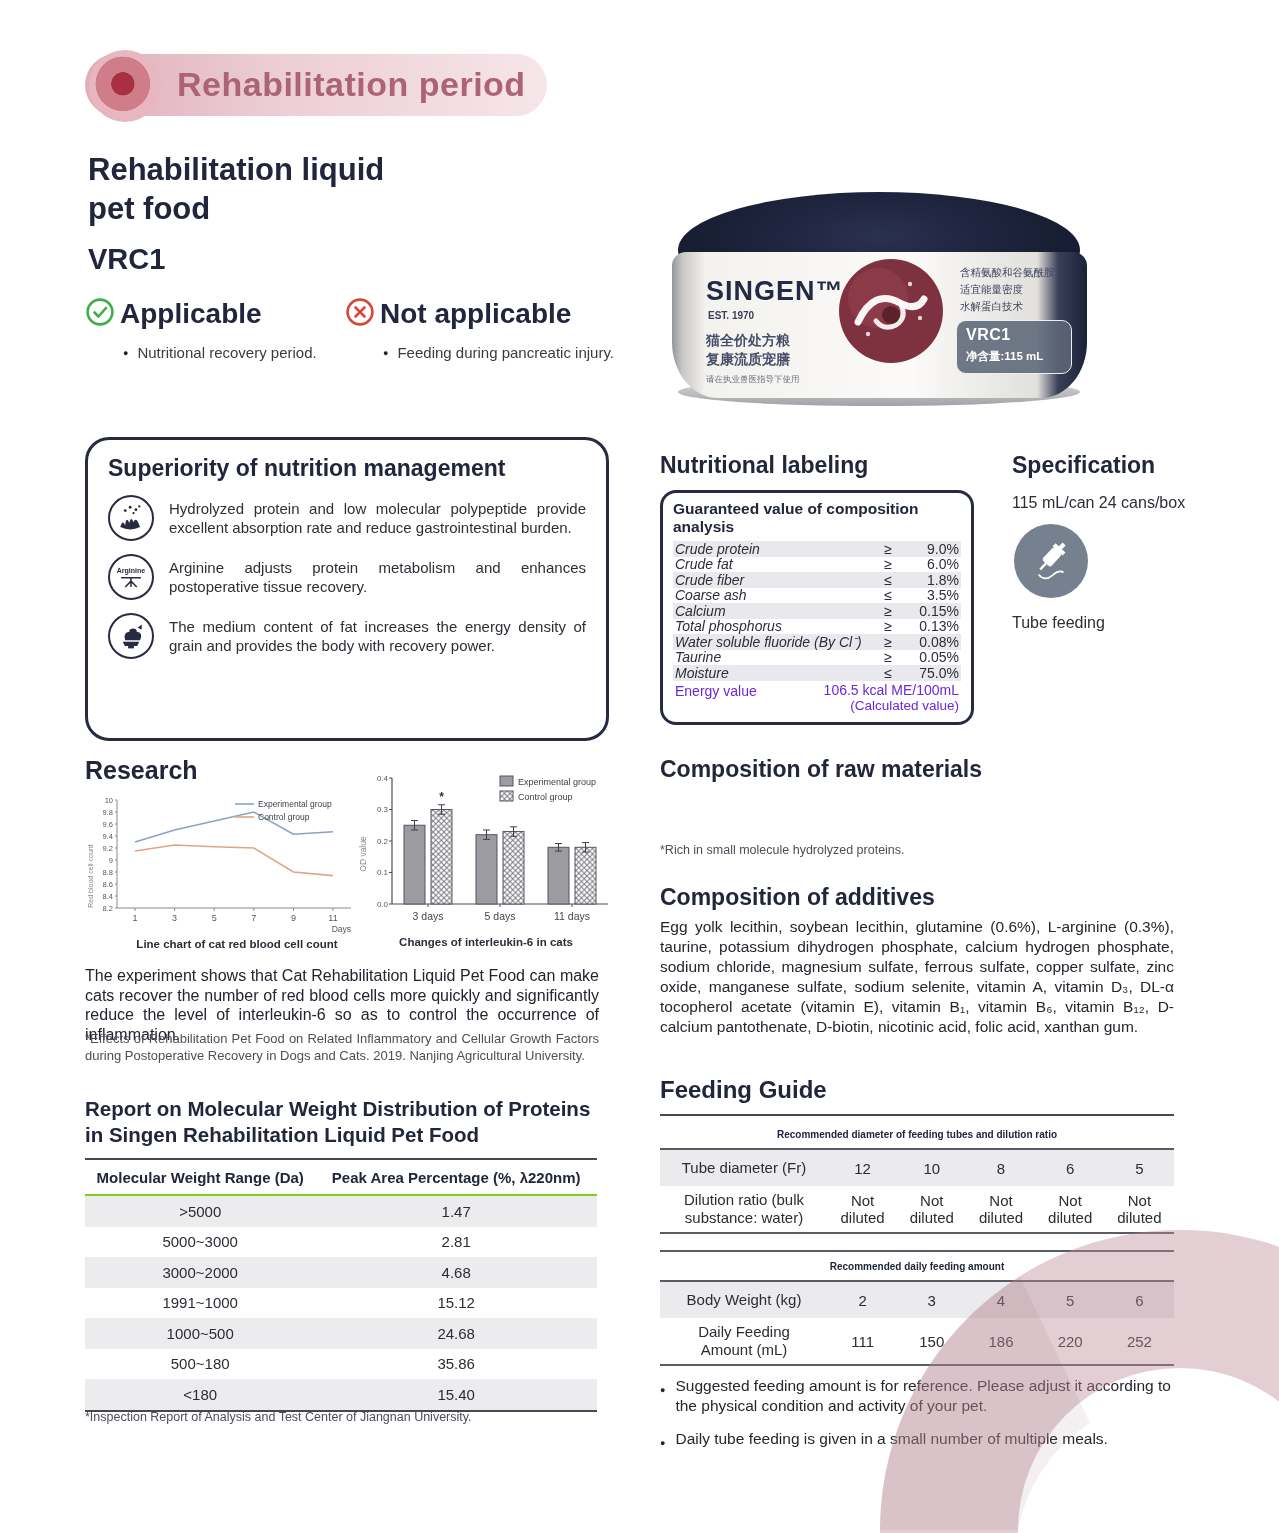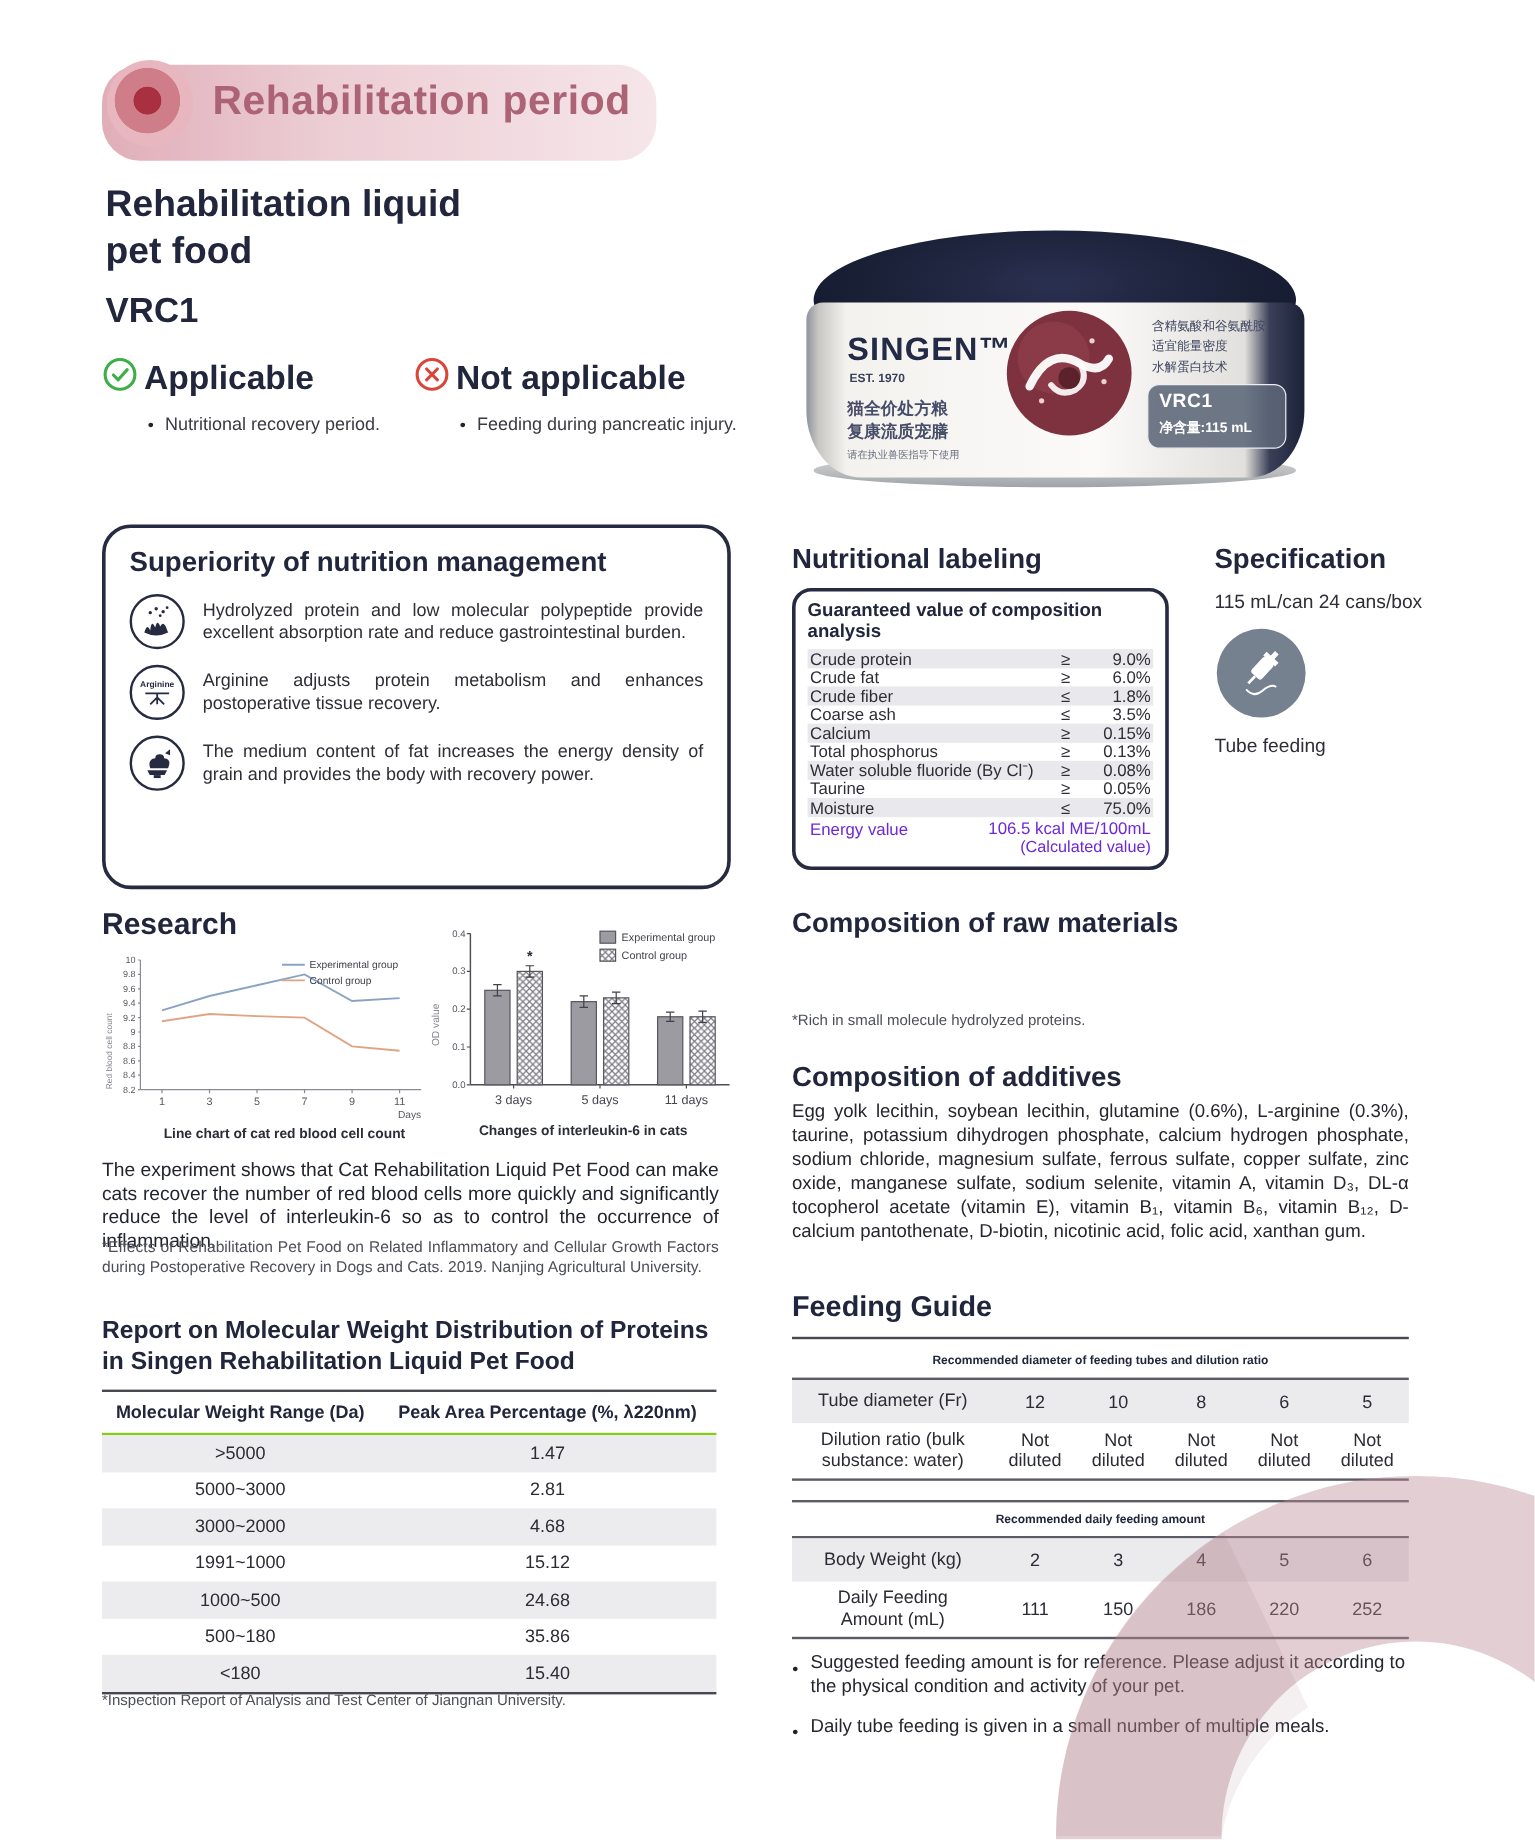--- a/index.html
+++ b/index.html
@@ -1,21 +1,21 @@
 <!DOCTYPE html>
 <html><head>
 <meta charset="utf-8">
 <style>
   html,body{margin:0;padding:0;background:#fff;}
   .page{position:relative;width:1279px;height:1533px;background:#ffffff;overflow:hidden;
         font-family:"Liberation Sans",sans-serif;color:#21263c;}
   svg{font-family:"Liberation Sans",sans-serif;}
 
   
-  .h-badge{position:absolute;left:85px;top:54px;width:462px;height:80px;border-radius:32px;
+  .h-badge{position:absolute;left:85px;top:54px;width:462px;height:62px;border-radius:32px;
            background:linear-gradient(90deg,#e0aeb9 0%,#eccdd4 40%,#f6e6e9 100%);}
   .h-badge-circle{position:absolute;left:4px;top:-4px;width:72px;height:72px;border-radius:50%;
            background:radial-gradient(circle at 47% 47%,#a93041 0 21%,#cf7d89 22% 50%,#e7b6bf 51% 76%,#efc9d1 77% 100%);}
   .h-badge-text{position:absolute;left:92px;top:11px;font-size:34px;font-weight:bold;color:#ac6375;letter-spacing:.5px;}
 
   
   .prod-title{position:absolute;left:88px;top:150px;font-size:31px;font-weight:bold;line-height:39px;color:#21263c;}
   .prod-model{position:absolute;left:88px;top:243px;font-size:29px;font-weight:bold;color:#21263c;}
 
   
@@ -56,21 +56,21 @@
             display:flex;align-items:center;justify-content:center;}
   .sup-text{font-size:15px;line-height:19px;color:#2e2f36;text-align:justify;}
 
   
   .sec-title{position:absolute;font-size:23px;font-weight:bold;color:#21263c;}
   .nut-box{position:absolute;left:660px;top:490px;width:314px;border:3px solid #262b42;border-radius:16px;
            box-sizing:border-box;background:#fff;padding:7px 10px 9px;}
   .nut-box-title{font-size:15.5px;font-weight:bold;color:#21263c;margin-bottom:5px;}
   .nut-row{display:flex;align-items:center;height:15.5px;font-size:14px;color:#2d2e36;padding:0 2px;white-space:nowrap;}
   .nut-row.odd{background:#e9e9ed;}
-  .nut-name{flex:1;overflow:hidden;}
+  .nut-name{flex:1;overflow:hidden;font-style:italic;}
   .nut-op{width:38px;text-align:center;}
   .nut-val{width:52px;text-align:right;}
   .energy-row{display:flex;font-size:14px;color:#6d28d9;margin-top:2px;padding:0 2px;}
   .energy-name{flex:1;}
   .energy-right{text-align:right;line-height:15px;}
   .energy-note{font-size:13.5px;}
 
   
   .spec-pack{position:absolute;left:1012px;top:494px;font-size:16px;color:#2d2e36;}
   .spec-circle{position:absolute;left:1014px;top:524px;width:74px;height:74px;border-radius:50%;background:#75818e;

